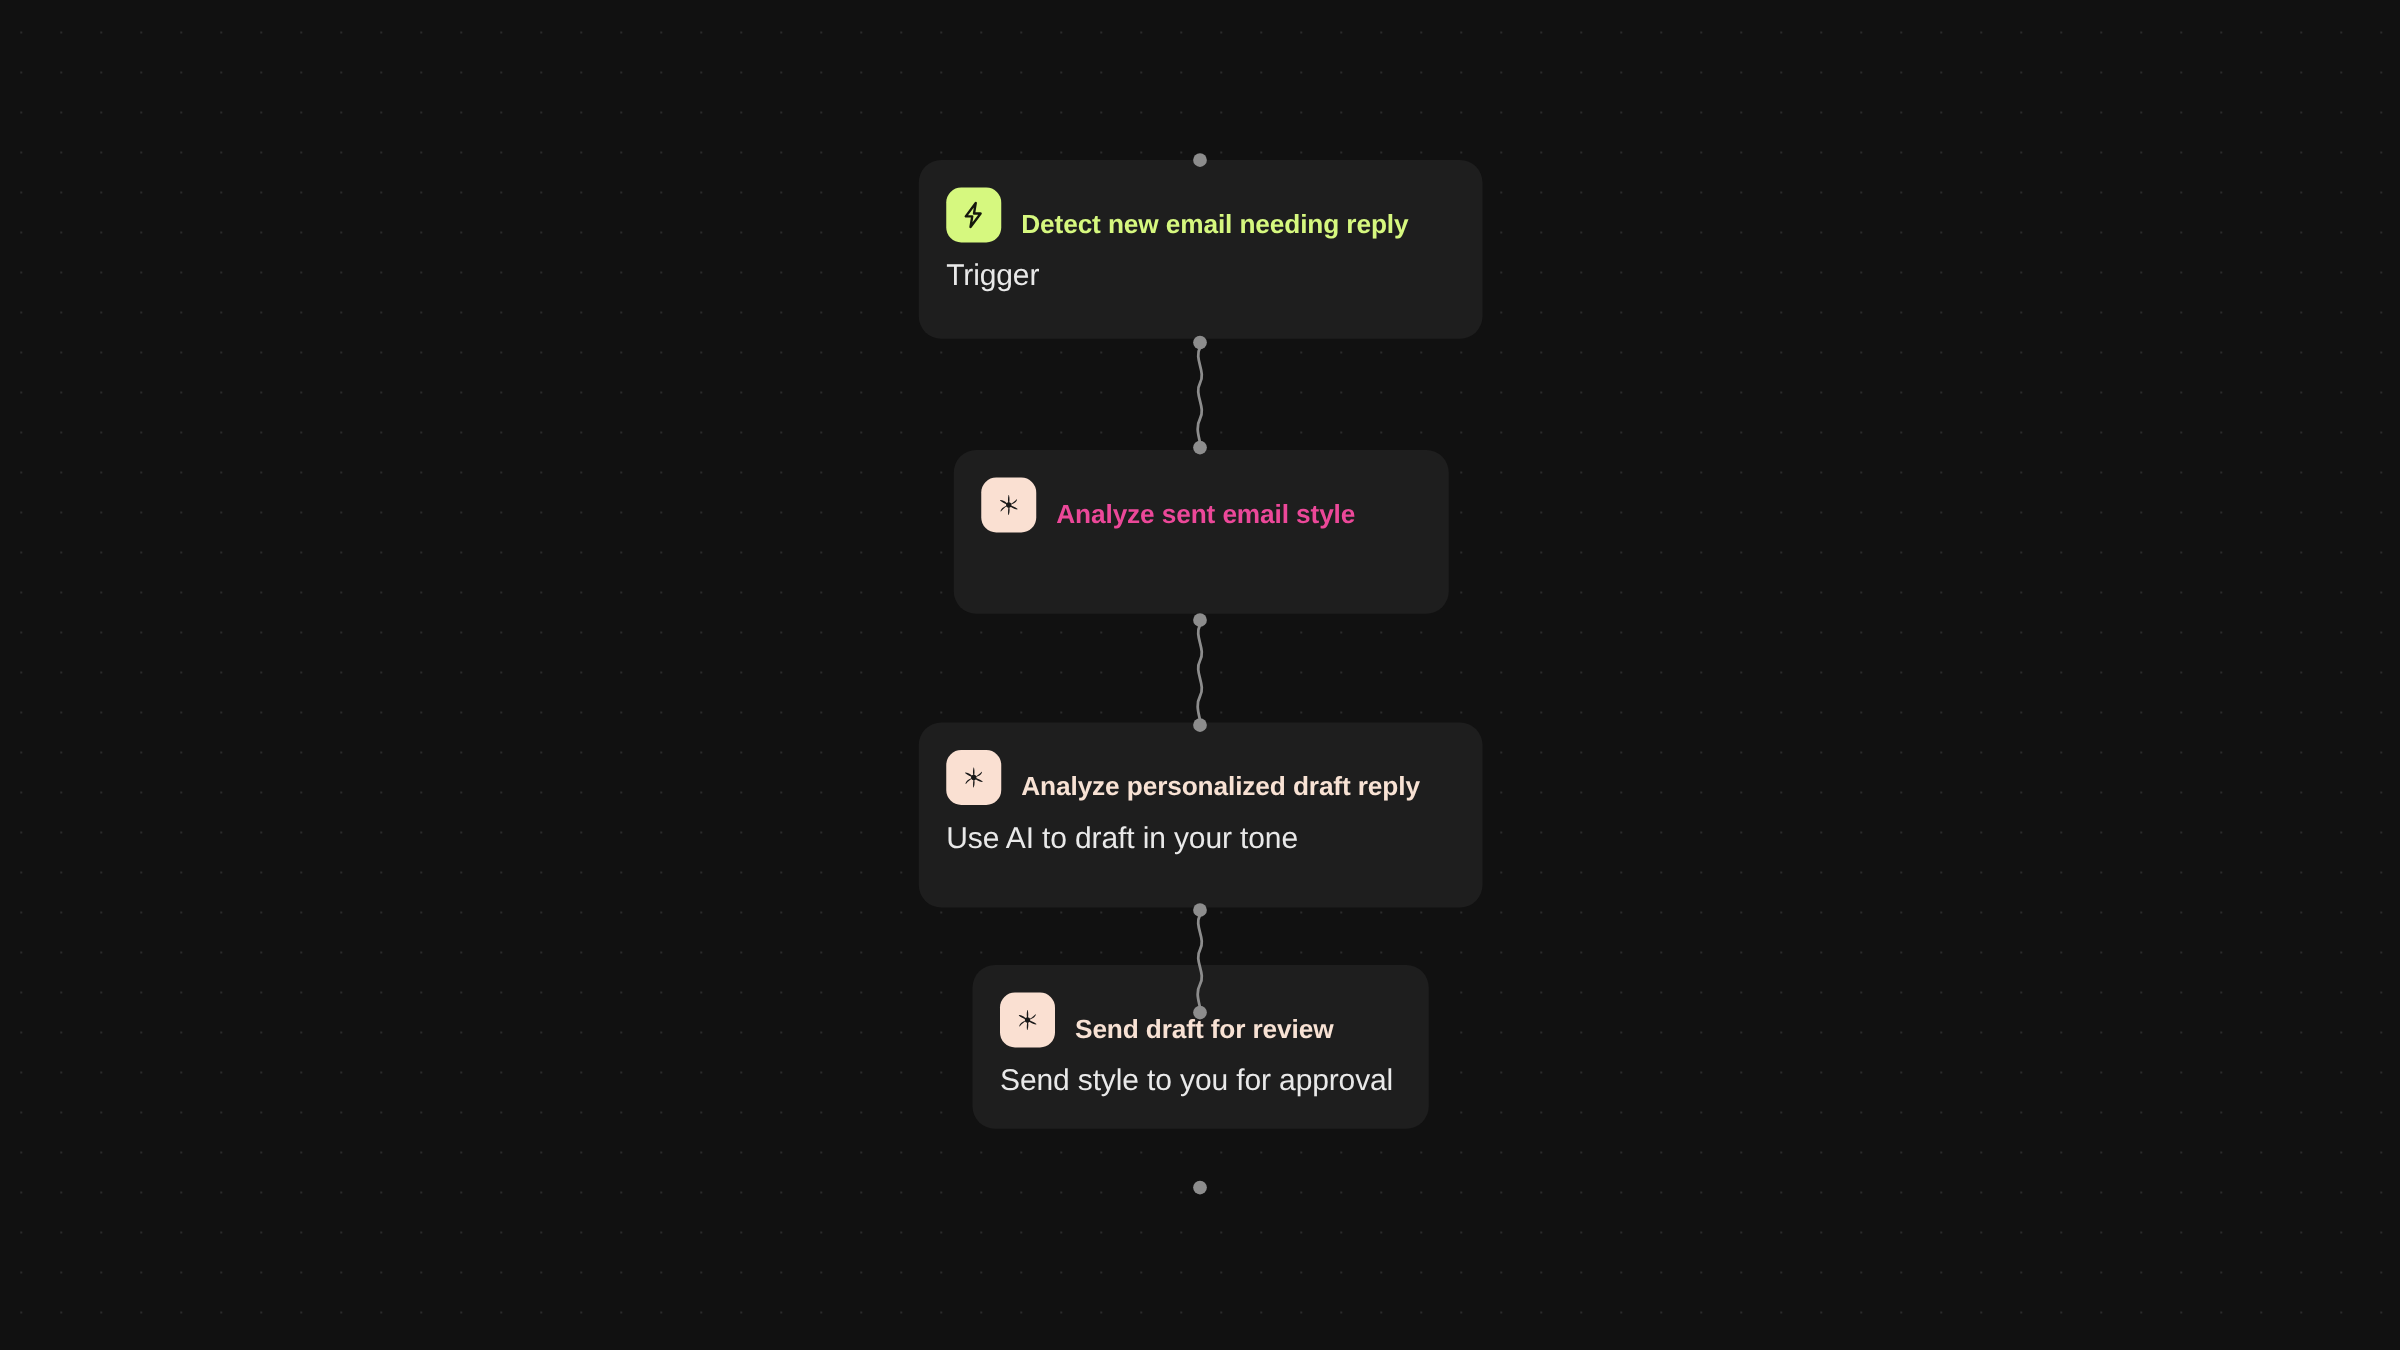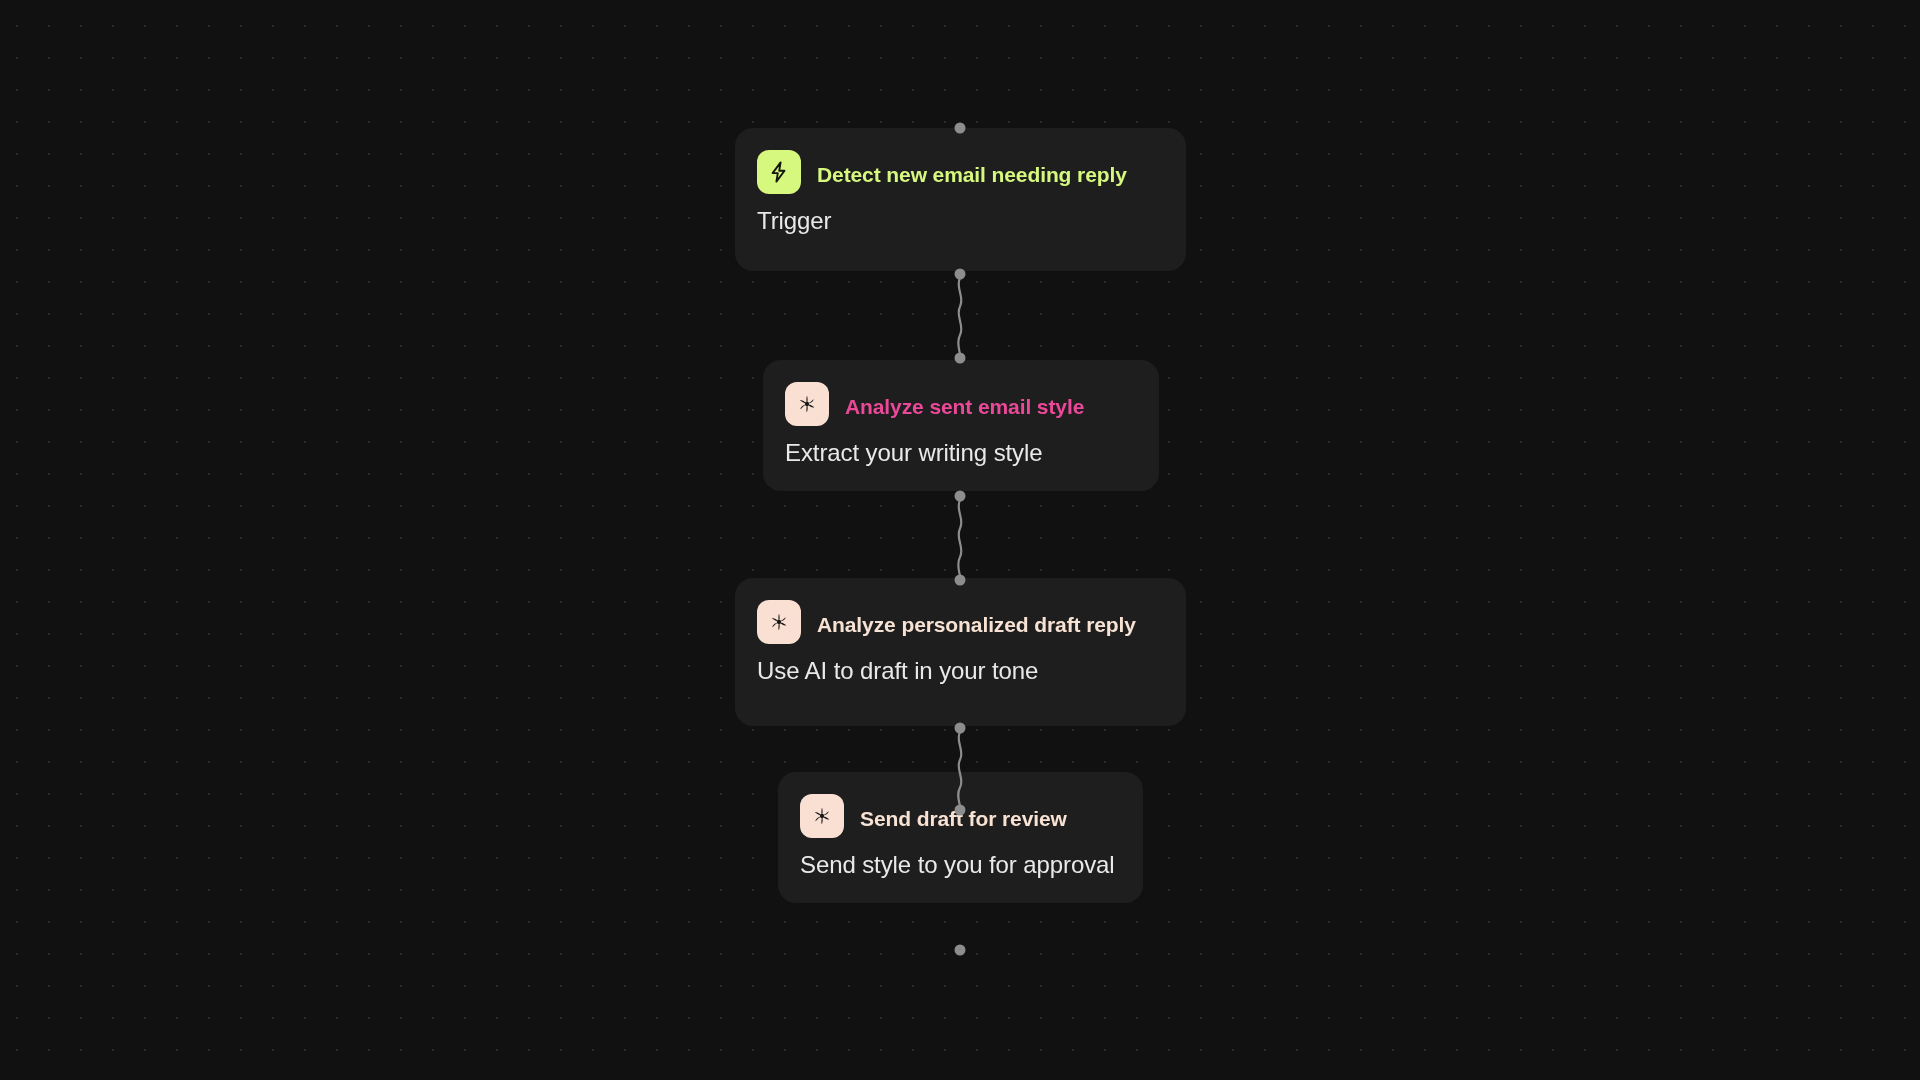--- a/index.html
+++ b/index.html
@@ -36,21 +36,21 @@
     background: #1e1e1e;
     border-radius: 18px;
     padding: 22px 24px 22px 22px;
     display: flex;
     flex-direction: column;
     gap: 14px;
   }
 
   .node-head {
     display: flex;
-    align-items: center;
+    align-items: flex-end;
     gap: 16px;
   }
 
   .node-icon {
     width: 44px;
     height: 44px;
     min-width: 44px;
     border-radius: 12px;
     display: flex;
     align-items: center;
@@ -130,21 +130,20 @@
               <path d="M12 12 C14.25 10.9 16.75 9.3 18.2 7.55 C18.5 7.2 18.72 7.42 18.6 7.86 C18.05 10.05 15.0 11.55 12 12 Z"></path>
               <path d="M12 12 C14.4 12.45 17.2 13.55 18.9 14.95 C19.26 15.24 19.1 15.5 18.65 15.5 C16.4 15.47 13.8 13.85 12 12 Z"></path>
               <path d="M12 12 C11.6 14.45 11.25 17.4 11.55 19.65 C11.61 20.1 11.9 20.15 12.05 19.72 C12.85 17.6 12.95 14.5 12 12 Z"></path>
               <path d="M12 12 C9.6 13.35 7.2 15.2 5.9 17.05 C5.64 17.43 5.4 17.25 5.47 16.8 C5.85 14.58 9.0 12.7 12 12 Z"></path>
               <path d="M12 12 C9.6 11.35 6.85 10.05 5.25 8.55 C4.92 8.23 5.1 7.99 5.55 8.03 C7.8 8.2 10.3 9.98 12 12 Z"></path>
             </g>
           </svg>
         </div>
         <div class="node-title" style="color:#ec4899">Analyze sent email style</div>
       </div>
-      <div class="node-sub">Extract your writing style</div>
     </div>
 
     <div class="node" id="node-2">
       <div class="node-head">
         <div class="node-icon" style="background:#fae0d2">
           <svg width="24" height="24" viewBox="0 0 24 24" aria-hidden="true">
             <g fill="#191919">
               <circle cx="12" cy="12" r="2.15"></circle>
               <path d="M12 12 C11.3 9.6 11.2 6.6 11.75 4.4 C11.85 3.95 12.15 3.95 12.25 4.4 C12.8 6.6 12.7 9.6 12 12 Z"></path>
               <path d="M12 12 C14.25 10.9 16.75 9.3 18.2 7.55 C18.5 7.2 18.72 7.42 18.6 7.86 C18.05 10.05 15.0 11.55 12 12 Z"></path>

